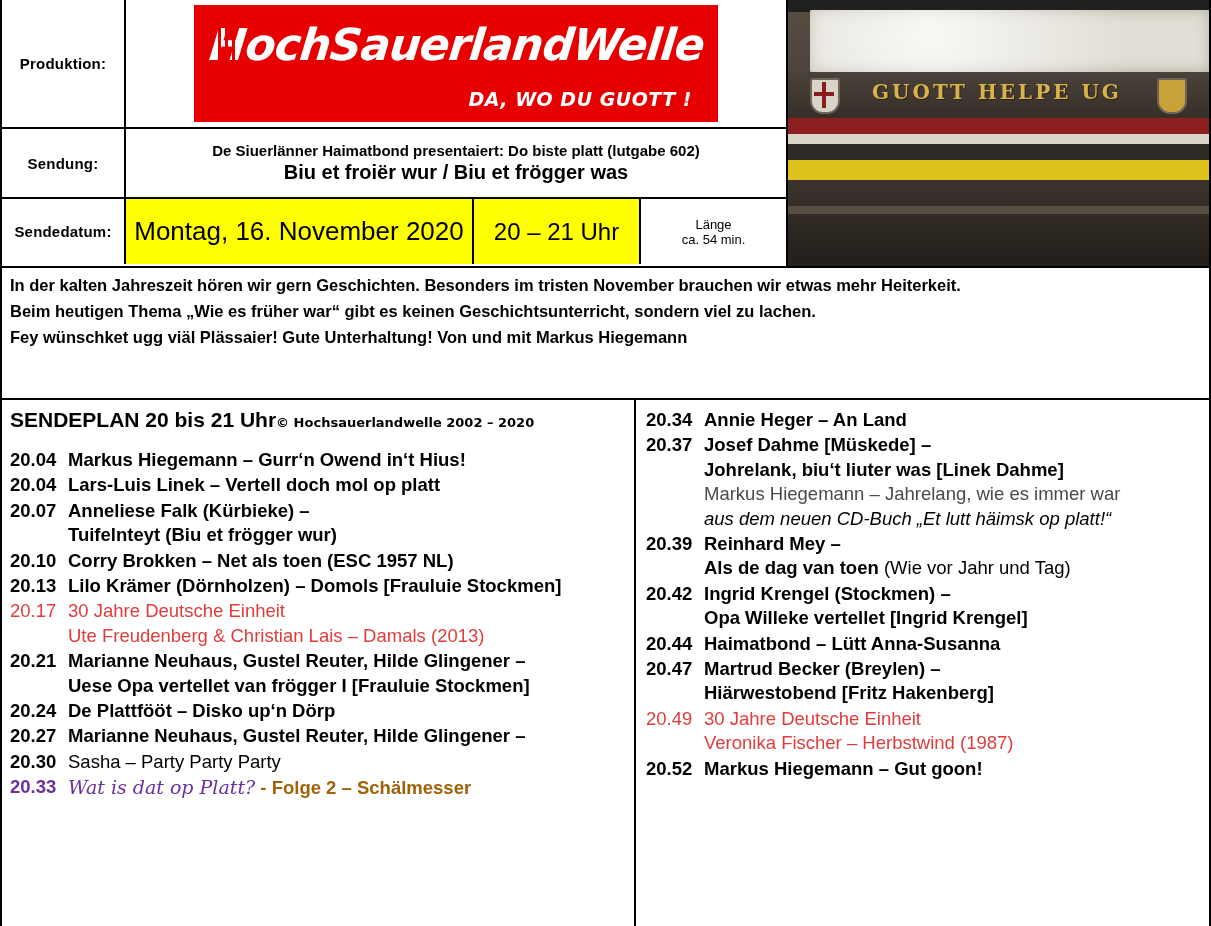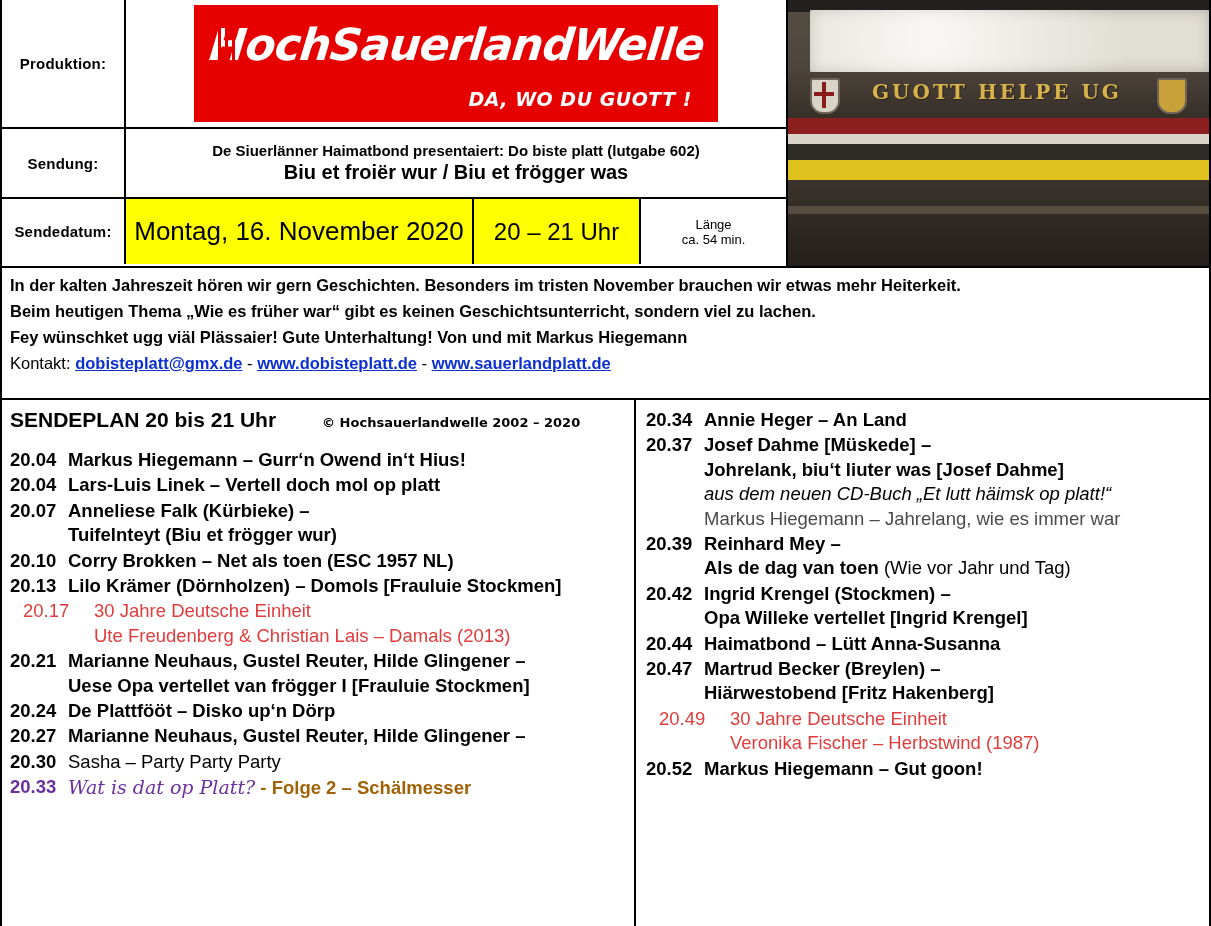--- a/index.html
+++ b/index.html
@@ -275,21 +275,20 @@
     align-items: baseline;
     margin-bottom: 16px;
   }
   .plan-title {
     font-size: 21px;
     font-weight: bold;
   }
   .plan-copy {
     font-size: 13px;
     font-weight: bold;
-    margin-left: 46px;
     font-family: "DejaVu Sans", sans-serif;
   }
 
   ul.items { list-style: none; margin: 0; padding: 0; }
   ul.items li {
     display: flex;
     align-items: flex-start;
     margin-bottom: 1px;
     line-height: 1.32;
   }
@@ -301,21 +300,21 @@
   }
   .tx {
     font-size: 18.5px;
     font-weight: bold;
   }
   .tx .l2 { display: block; }
   .tx .reg { font-weight: normal; }
   .tx .gray { color: #4a4a4a; font-weight: normal; }
   .tx .ital { font-style: italic; font-weight: normal; }
 
-  li.red .tm, li.red .tx { color: #e03c3c; font-weight: normal; margin-left: 13px; }
+  li.red .tm, li.red .tx { color: #e03c3c; font-weight: normal; }
   li.plain .tx { font-weight: normal; }
   li.purple .tm { color: #6b2fa0; font-weight: bold; }
   li.purple .tx { color: #6b2fa0; }
   .script {
     font-family: "DejaVu Serif", serif;
     font-style: italic;
     font-weight: normal;
     font-size: 19px;
   }
   .blue { color: #a16207; }
@@ -375,28 +374,20 @@
       <div class="ph-stripe ph-s3"></div>
       <div class="ph-stripe ph-s4"></div>
       <div class="ph-stripe ph-s5"></div>
     </div>
   </div>
 
   <div class="intro">
     <p>In der kalten Jahreszeit hören wir gern Geschichten. Besonders im tristen November brauchen wir etwas mehr Heiterkeit.</p>
     <p>Beim heutigen Thema „Wie es früher war“ gibt es keinen Geschichtsunterricht, sondern viel zu lachen.</p>
     <p>Fey wünschket ugg viäl Plässaier! Gute Unterhaltung! Von und mit Markus Hiegemann</p>
-    <p class="normal">
-      <span>Kontakt:</span>
-      <a href="#">dobisteplatt@gmx.de</a>
-      <span>-</span>
-      <a href="#">www.dobisteplatt.de</a>
-      <span>-</span>
-      <a href="#">www.sauerlandplatt.de</a>
-    </p>
   </div>
 
   <div class="plan">
     <div class="col col-left">
       <div class="plan-head">
         <div class="plan-title">SENDEPLAN 20 bis 21 Uhr</div>
         <div class="plan-copy">© Hochsauerlandwelle 2002  –  2020</div>
       </div>
       <ul class="items" id="left-list">
           <li>
@@ -446,21 +437,21 @@
         </ul>
     </div>
     <div class="col col-right">
       <ul class="items" id="right-list">
           <li>
             <span class="tm">20.34</span>
             <span class="tx"><span>Annie Heger – An Land</span></span>
           </li>
           <li>
             <span class="tm">20.37</span>
-            <span class="tx"><span>Josef Dahme [Müskede] –</span><span class="l2"><span>Johrelank, biu‘t liuter was [Josef Dahme]</span></span><span class="l2 ital">aus dem neuen CD-Buch „Et lutt häimsk op platt!“</span><span class="l2 gray">Markus Hiegemann – Jahrelang, wie es immer war</span></span>
+            <span class="tx"><span>Josef Dahme [Müskede] –</span><span class="l2"><span>Johrelank, biu‘t liuter was [Linek Dahme]</span></span><span class="l2 gray">Markus Hiegemann – Jahrelang, wie es immer war</span><span class="l2 ital">aus dem neuen CD-Buch „Et lutt häimsk op platt!“</span></span>
           </li>
           <li>
             <span class="tm">20.39</span>
             <span class="tx"><span>Reinhard Mey –</span><span class="l2"><span>Als de dag van toen</span><span class="reg"> (Wie vor Jahr und Tag)</span></span></span>
           </li>
           <li>
             <span class="tm">20.42</span>
             <span class="tx"><span>Ingrid Krengel (Stockmen) –</span><span class="l2"><span>Opa Willeke vertellet [Ingrid Krengel]</span></span></span>
           </li>
           <li>

